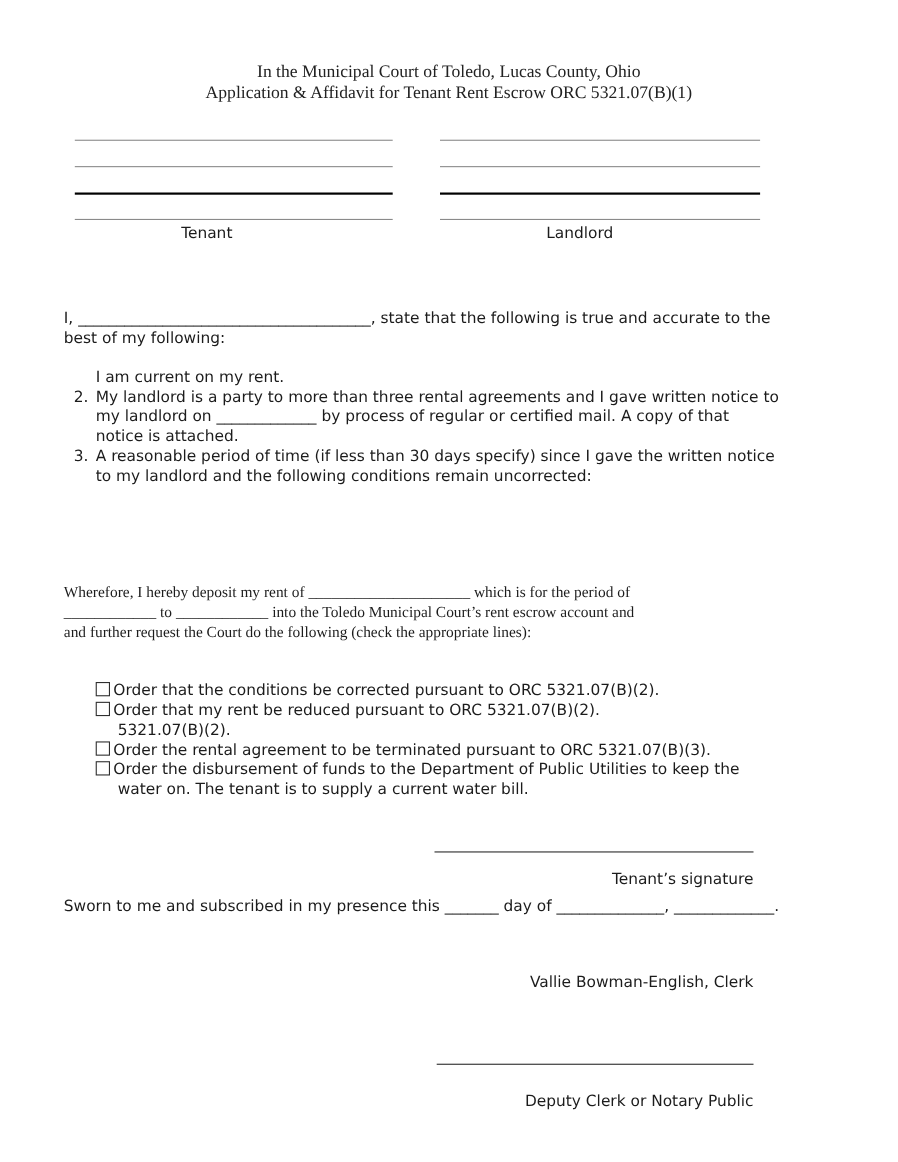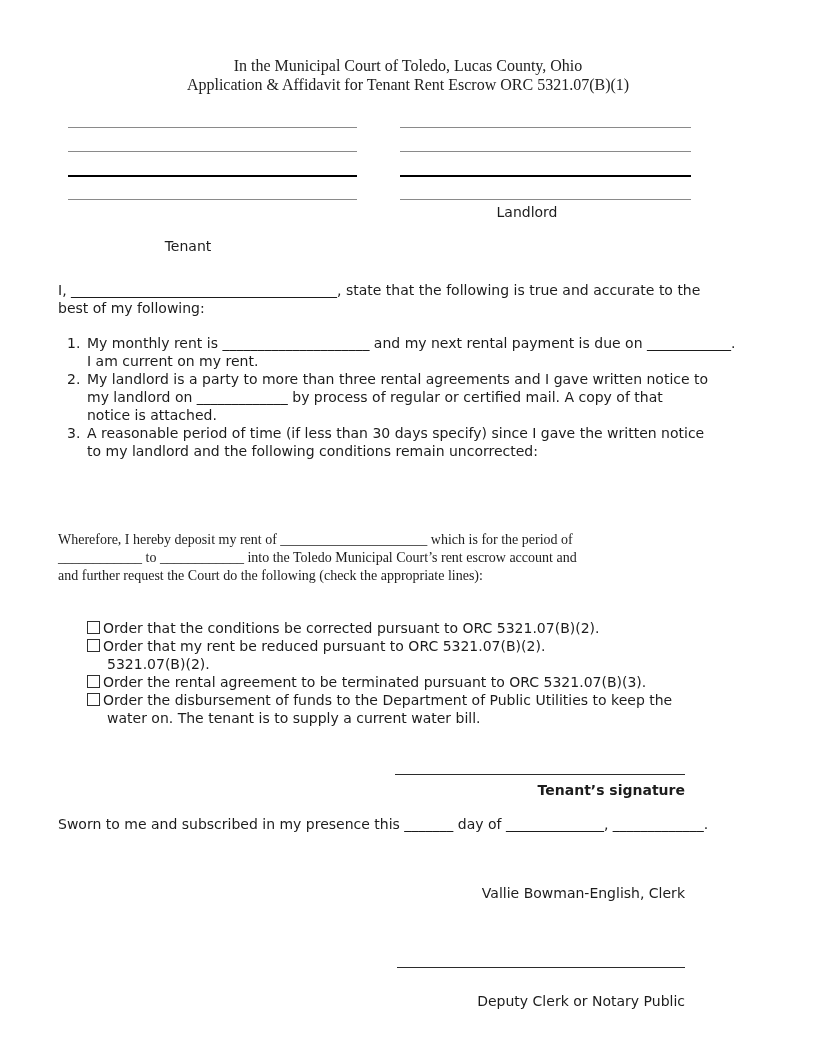--- a/index.html
+++ b/index.html
@@ -41,30 +41,29 @@
   <div class="abs rule" style="left:68px;width:289px;top:127px;"></div>
   <div class="abs rule" style="left:68px;width:289px;top:151px;"></div>
   <div class="abs rule dark" style="left:68px;width:289px;top:175px;"></div>
   <div class="abs rule" style="left:68px;width:289px;top:199px;"></div>
 
   <div class="abs rule" style="left:400px;width:291px;top:127px;"></div>
   <div class="abs rule" style="left:400px;width:291px;top:151px;"></div>
   <div class="abs rule dark" style="left:400px;width:291px;top:175px;"></div>
   <div class="abs rule" style="left:400px;width:291px;top:199px;"></div>
 
-  <div class="abs party-label" style="left:68px;width:240px;margin-top:34px;">Tenant</div>
+  <div class="abs party-label" style="left:68px;width:240px;">Tenant</div>
   <div class="abs party-label" style="left:400px;width:254px;">Landlord</div>
 
   <div class="abs" style="left:58px;top:281px;">
     <div class="line">I, ______________________________________, state that the following is true and accurate to the</div>
     <div class="line">best of my following:</div>
   </div>
 
   <div class="abs" style="left:58px;top:334px;">
-    <div class="line"><span class="num">1.</span><span>My monthly rent is _____________________ and my next rental payment is due on ____________.</span></div>
     <div class="line wrap-list">I am current on my rent.</div>
     <div class="line"><span class="num">2.</span><span>My landlord is a party to more than three rental agreements and I gave written notice to</span></div>
     <div class="line wrap-list">my landlord on _____________ by process of regular or certified mail. A copy of that</div>
     <div class="line wrap-list">notice is attached.</div>
     <div class="line"><span class="num">3.</span><span>A reasonable period of time (if less than 30 days specify) since I gave the written notice</span></div>
     <div class="line wrap-list">to my landlord and the following conditions remain uncorrected:</div>
   </div>
 
   <div class="abs" style="left:58px;top:531px;font-family:Liberation Serif, serif;">
     <div class="line">Wherefore, I hereby deposit my rent of _____________________ which is for the period of</div>
@@ -76,21 +75,21 @@
     <div class="line"><span class="cb"></span><span>Order that the conditions be corrected pursuant to ORC 5321.07(B)(2).</span></div>
     <div class="line"><span class="cb"></span><span>Order that my rent be reduced pursuant to ORC 5321.07(B)(2).</span></div>
     <div class="line wrap-check">5321.07(B)(2).</div>
     <div class="line"><span class="cb"></span><span>Order the rental agreement to be terminated pursuant to ORC 5321.07(B)(3).</span></div>
     <div class="line"><span class="cb"></span><span>Order the disbursement of funds to the Department of Public Utilities to keep the</span></div>
     <div class="line wrap-check">water on. The tenant is to supply a current water bill.</div>
   </div>
 
   <div class="abs right-col" style="right:67px;width:290px;top:774px;">
     <div class="sigrule"></div>
-    <div class="line" style="margin-top:6px;font-weight:bold;">Tenant’s signature</div>
+    <div class="line" style="margin-top:16px;">Tenant’s signature</div>
   </div>
 
   <div class="abs line" style="left:58px;top:815px;">Sworn to me and subscribed in my presence this _______ day of ______________, _____________.</div>
 
   <div class="abs right-col line" style="right:67px;width:360px;top:884px;">Vallie Bowman-English, Clerk</div>
 
   <div class="abs right-col" style="right:67px;width:288px;top:967px;">
     <div class="sigrule"></div>
     <div class="line" style="margin-top:24px;">Deputy Clerk or Notary Public</div>
   </div>

